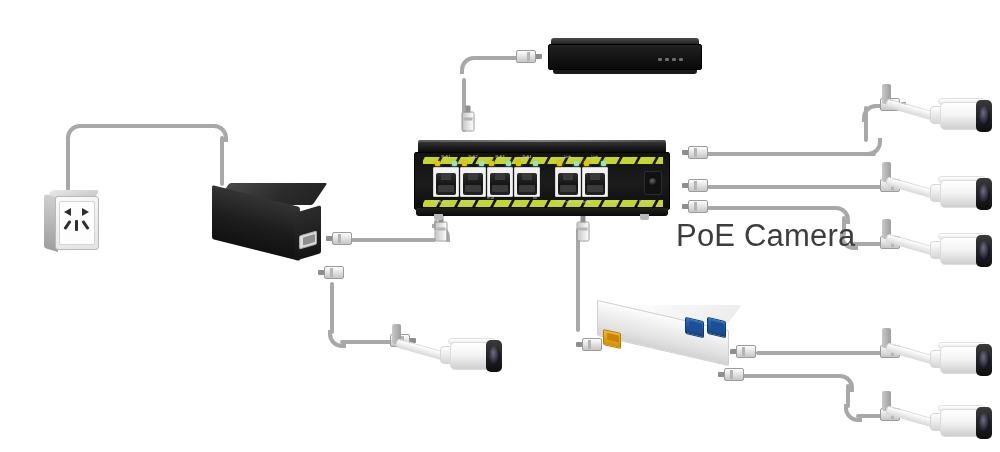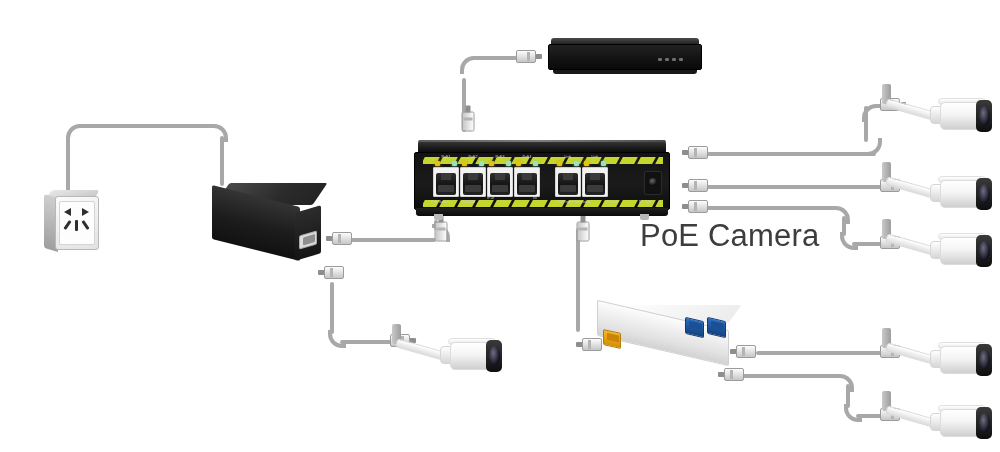--- a/index.html
+++ b/index.html
@@ -148,21 +148,21 @@
     border-radius:5px 7px 7px 5px;border:1px solid #dcdcdc;box-sizing:border-box;}
   .cam .hood{position:absolute;left:100px;top:18px;width:16px;height:32px;
     background:linear-gradient(180deg,#3a3a3a,#0e0e0e);border-radius:5px;}
   .cam .lens{position:absolute;left:103px;top:24px;width:11px;height:20px;
     background:radial-gradient(ellipse at 40% 35%,#6e6e82,#141422 65%,#05050c);
     border-radius:50%;}
   .cam .sun{position:absolute;left:62px;top:16px;width:48px;height:7px;
     background:linear-gradient(180deg,#ffffff,#e6e6e6);border-radius:4px;border:1px solid #e0e0e0;box-sizing:border-box;}
 
   
-  #poe-camera-label{position:absolute;left:640px;top:218px;font-size:31px;
+  #poe-camera-label{position:absolute;left:676px;top:218px;font-size:31px;
     color:#3d3d3d;font-family:"Liberation Sans",sans-serif;letter-spacing:.2px;white-space:nowrap;}
 </style>
 </head>
 <body>
 
 <div id="stage">
 
   <div class="cab-corner c-tl" style="left:66px;top:124px;width:14px;height:14px;"></div>
   <div class="cab-h" style="left:78px;top:124px;width:136px;"></div>
   <div class="cab-corner c-tr" style="left:210px;top:124px;width:14px;height:14px;"></div>

